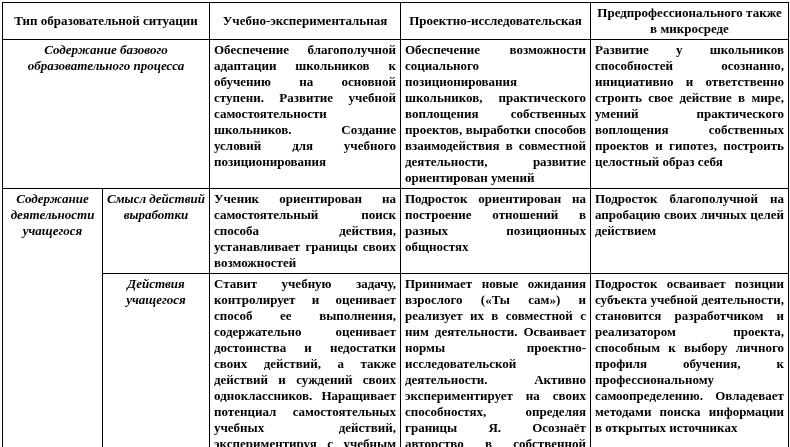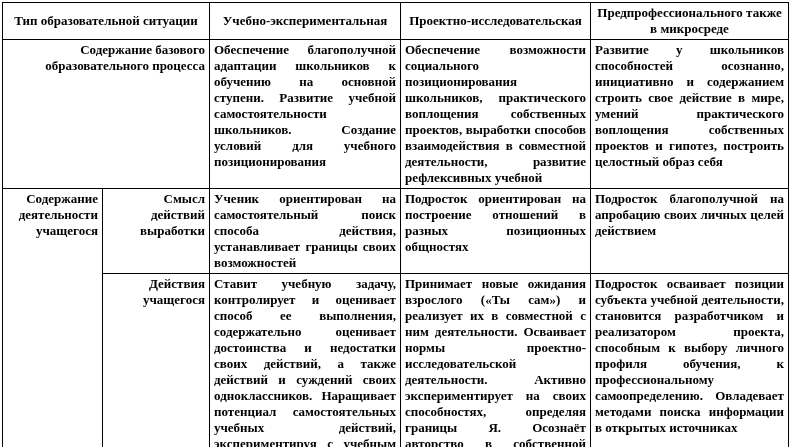--- a/index.html
+++ b/index.html
@@ -30,21 +30,22 @@
     word-wrap: break-word;
   }
   .doc-table th {
     font-weight: bold;
     text-align: center;
     vertical-align: middle;
     padding: 2px 3px;
   }
   .doc-table td.label {
     font-weight: bold;
-    text-align: right;
+    text-align: center;
+    font-style: italic;
   }
   .doc-table td.content {
     text-align: justify;
     -webkit-hyphens: auto;
     hyphens: auto;
     font-weight: bold;
   }
   tr.r-header { height: 30px; margin-left: 44px; }
   tr.r-base   { height: 146px; }
   tr.r-mean   { height: 81px; }
@@ -66,22 +67,22 @@
       <th colspan="2">Тип образовательной ситуации</th>
       <th>Учебно-экспериментальная</th>
       <th>Проектно-исследовательская</th>
       <th>Предпрофессионального также в микросреде</th>
     </tr>
   </thead>
   <tbody>
     <tr class="r-base">
       <td colspan="2" class="label">Содержание базового образовательного процесса</td>
       <td class="content">Обеспечение благополучной адаптации школьников к обучению на основной ступени. Развитие учебной самостоятельности школьников. Создание условий для учебного позиционирования</td>
-      <td class="content">Обеспечение возможности социального позиционирования школьников, практического воплощения собственных проектов, выработки способов взаимодействия в совместной деятельности, развитие рефлексивных учебной</td>
-      <td class="content">Развитие у школьников способностей осознанно, инициативно и содержанием строить свое действие в мире, умений практического воплощения собственных проектов и гипотез, построить целостный образ себя</td>
+      <td class="content">Обеспечение возможности социального позиционирования школьников, практического воплощения собственных проектов, выработки способов взаимодействия в совместной деятельности, развитие ориентирован умений</td>
+      <td class="content">Развитие у школьников способностей осознанно, инициативно и ответственно строить свое действие в мире, умений практического воплощения собственных проектов и гипотез, построить целостный образ себя</td>
     </tr>
     <tr class="r-mean">
       <td rowspan="2" class="label">Содержание деятельности учащегося</td>
       <td class="label">Смысл действий выработки</td>
       <td class="content">Ученик ориентирован на самостоятельный поиск способа действия, устанавливает границы своих возможностей</td>
       <td class="content">Подросток ориентирован на построение отношений в разных позиционных общностях</td>
       <td class="content">Подросток благополучной на апробацию своих личных целей действием</td>
     </tr>
     <tr class="r-act">
       <td class="label">Действия учащегося</td>

